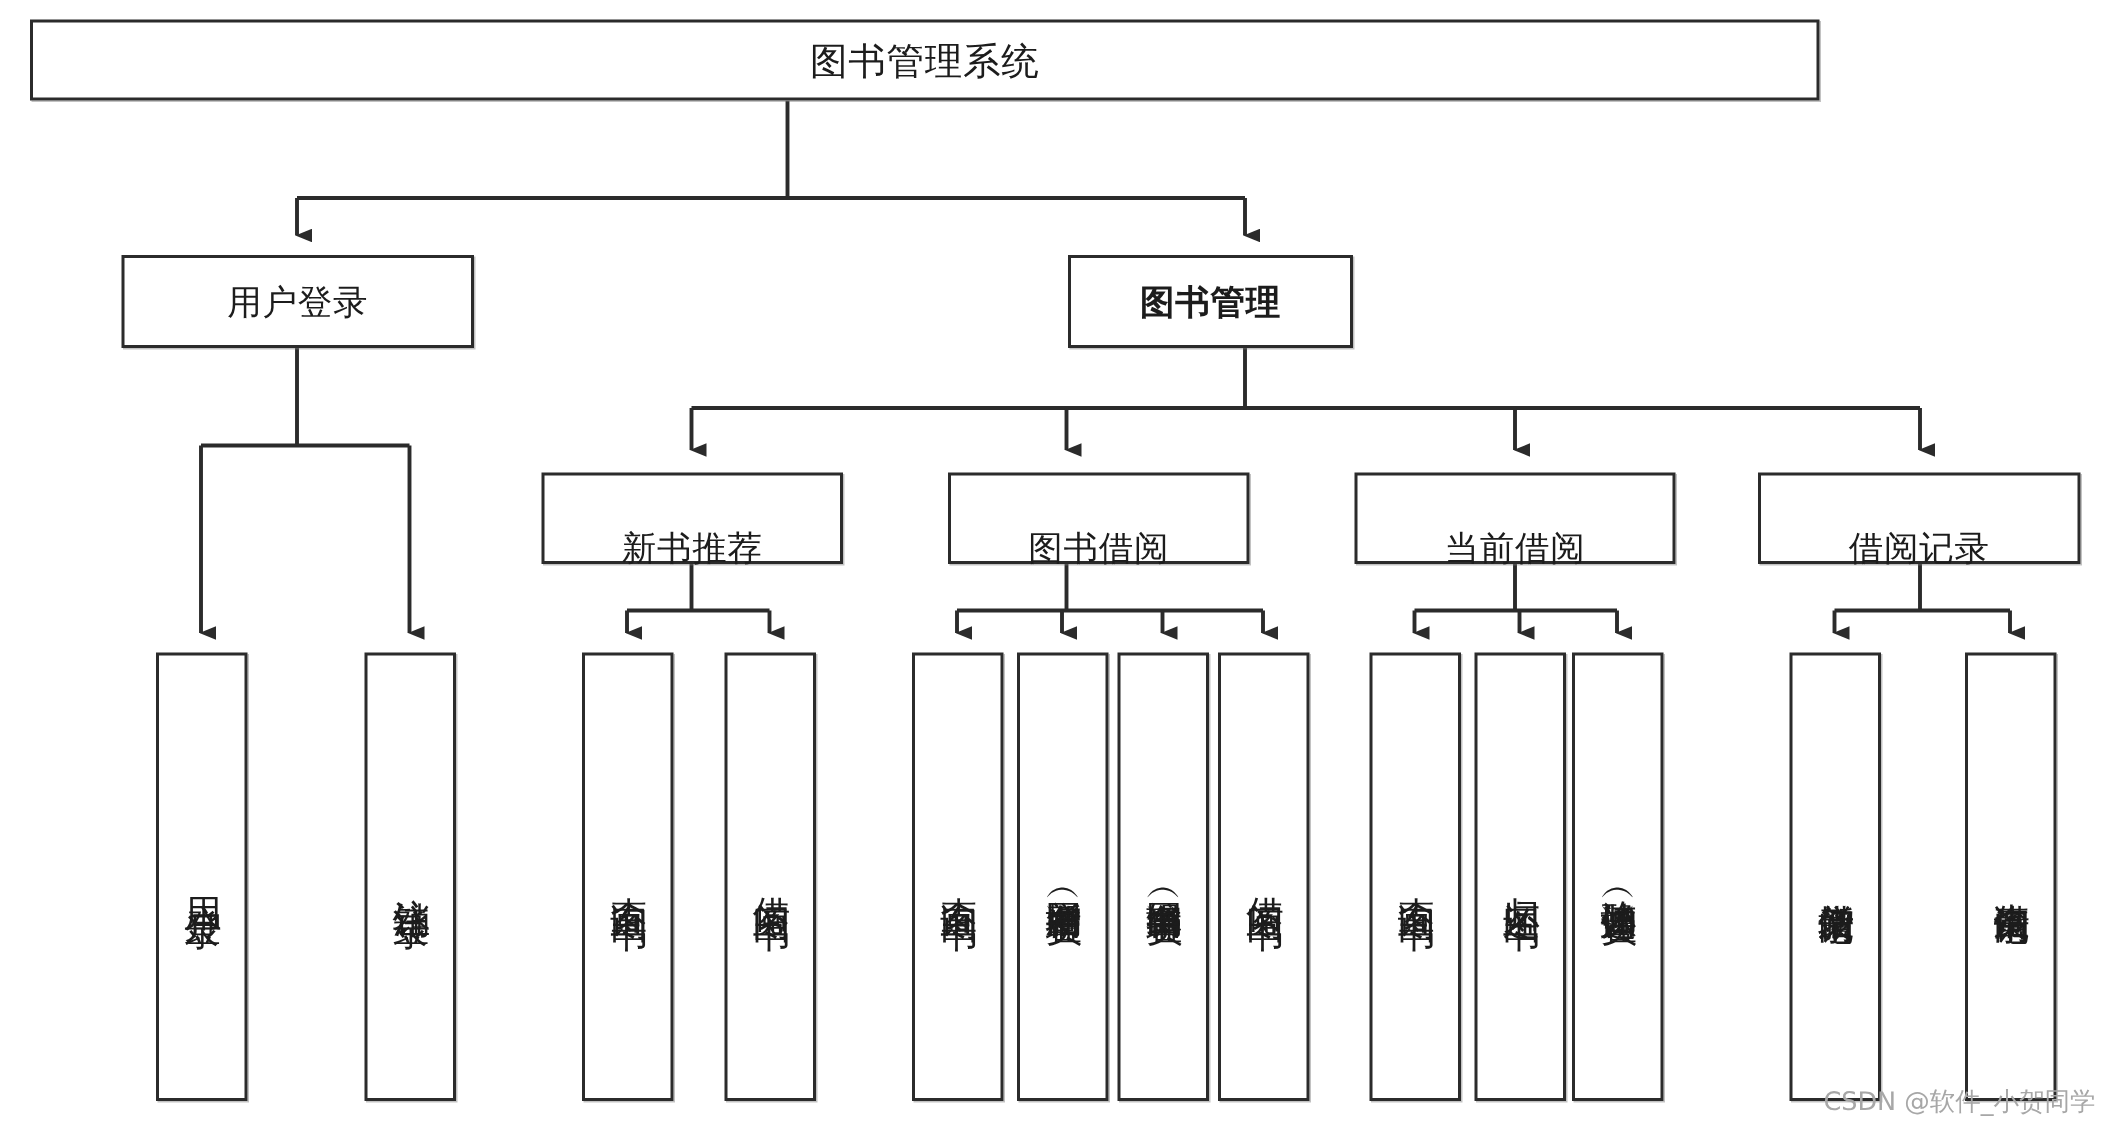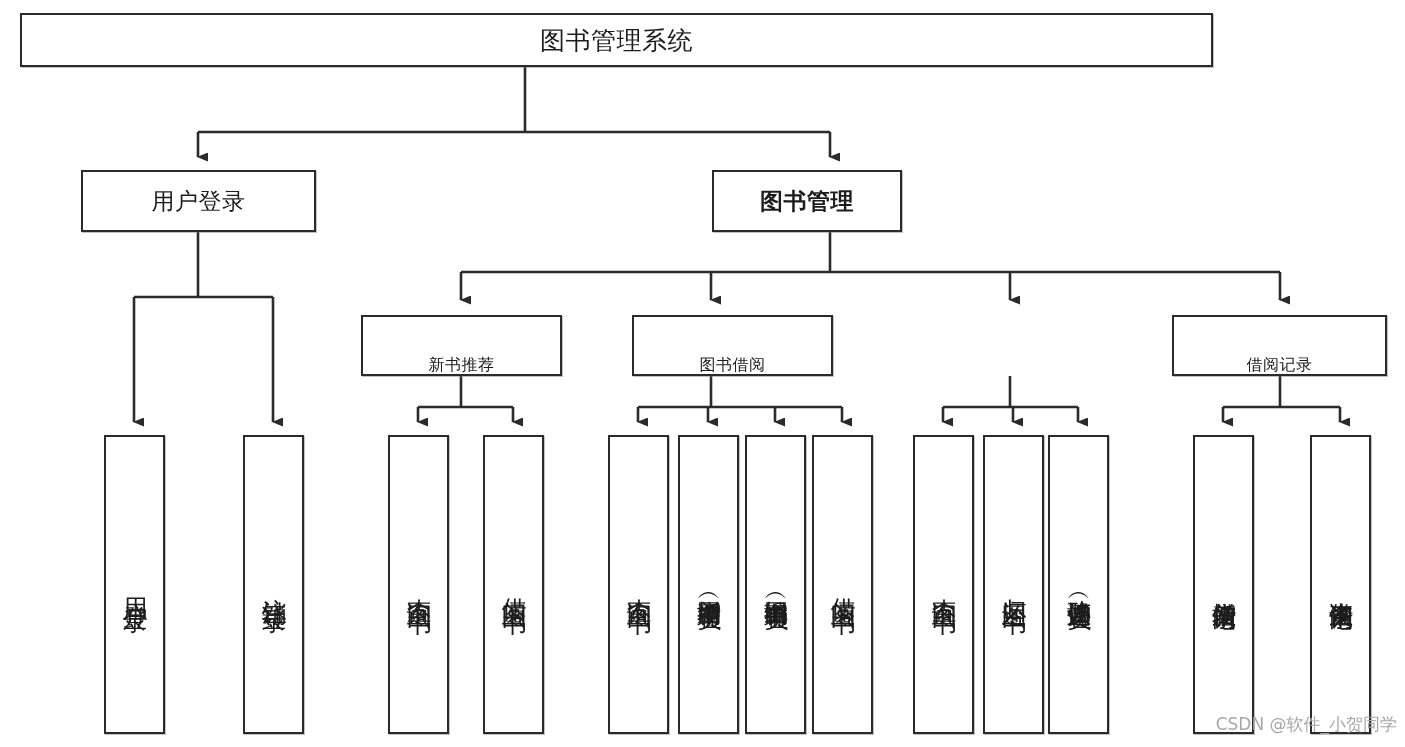--- a/index.html
+++ b/index.html
@@ -22,38 +22,38 @@
     position:absolute;
     left:0;right:0;top:0;bottom:0;
     display:flex;align-items:center;justify-content:center;
     color:#1c1c1c;
     letter-spacing:.5px;
     white-space:nowrap;
   }
   
   .lvl-root .node-label{font-size:25px;}
   .lvl-2 .node-label{font-size:23px;}
-  .lvl-3 .node-label{font-size:16px;margin-top:40px;}
+  .lvl-3 .node-label{font-size:23px;margin-top:40px;}
 
   
   .leaf .node-label{
     writing-mode:vertical-rl;
     text-orientation:upright;
     font-size:25px;
     line-height:1.06;
     letter-spacing:4px;
     align-items:center;
     justify-content:center;
     padding-top:2px;
   }
   .leaf .node-label.long{font-size:24px;letter-spacing:1px;}
 
   #watermark{
     position:absolute;
-    right:8px;bottom:11px;
+    right:8px;bottom:1px;
     font-size:17px;
     color:#a7a7a7;
     white-space:nowrap;
     pointer-events:none;
     font-family:"DejaVu Sans","Liberation Sans",sans-serif;
   }
 </style>
 </head>
 <body>
 
@@ -119,20 +119,23 @@
   <div class="node-box lvl-2" style="left:712px;top:170px;width:190px;height:62px;font-weight:bold;">
     <span class="node-label">图书管理</span>
   </div>
 
   <div class="node-box lvl-3" style="left:361px;top:315px;width:201px;height:61px;">
     <span class="node-label">新书推荐</span>
   </div>
   <div class="node-box lvl-3" style="left:632px;top:315px;width:201px;height:61px;">
     <span class="node-label">图书借阅</span>
   </div>
+  <div class="node-box lvl-3" style="left:903px;top:315px;width:214px;height:61px;">
+    <span class="node-label">当前借阅</span>
+  </div>
   <div class="node-box lvl-3" style="left:1172px;top:315px;width:215px;height:61px;padding-left:12px;">
     <span class="node-label">借阅记录</span>
   </div>
 
   <div class="node-box leaf" style="left:104px;top:435px;width:61px;height:299px;">
     <span class="node-label">用户登录</span>
   </div>
   <div class="node-box leaf" style="left:243px;top:435px;width:61px;height:299px;">
     <span class="node-label">注销登录</span>
   </div>

